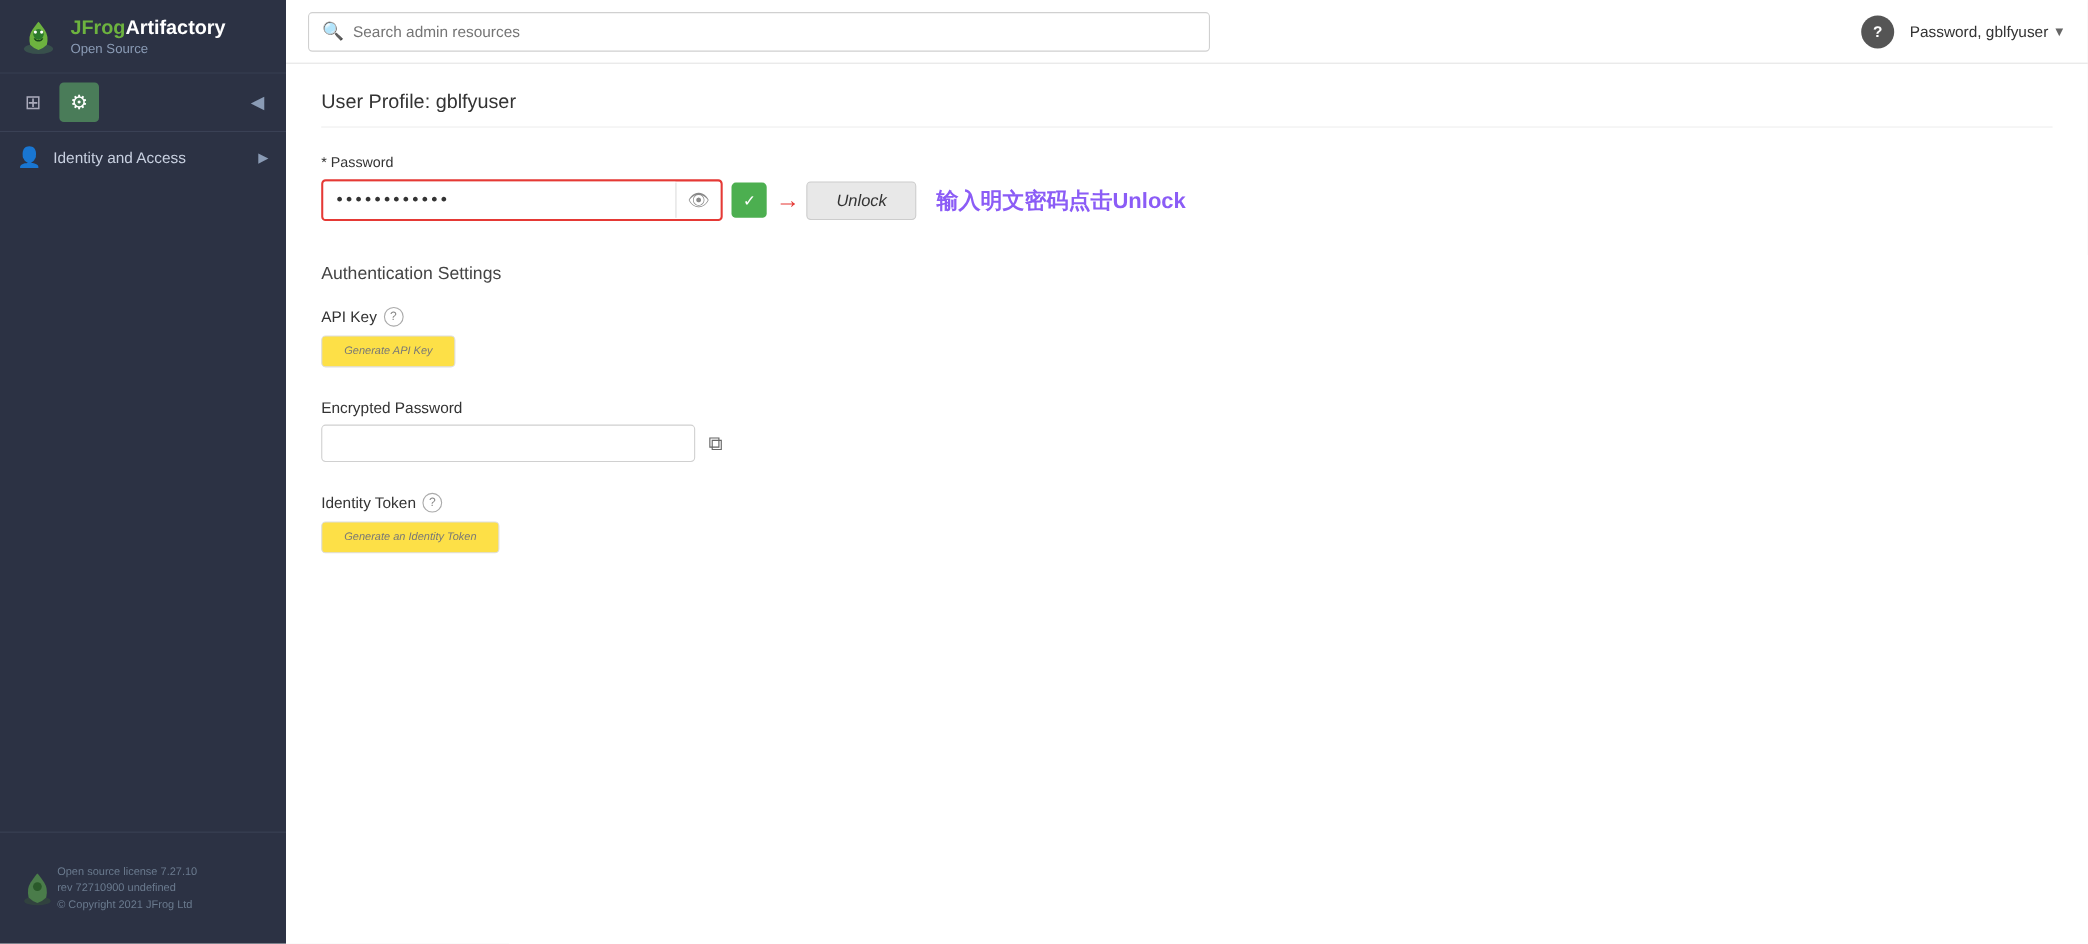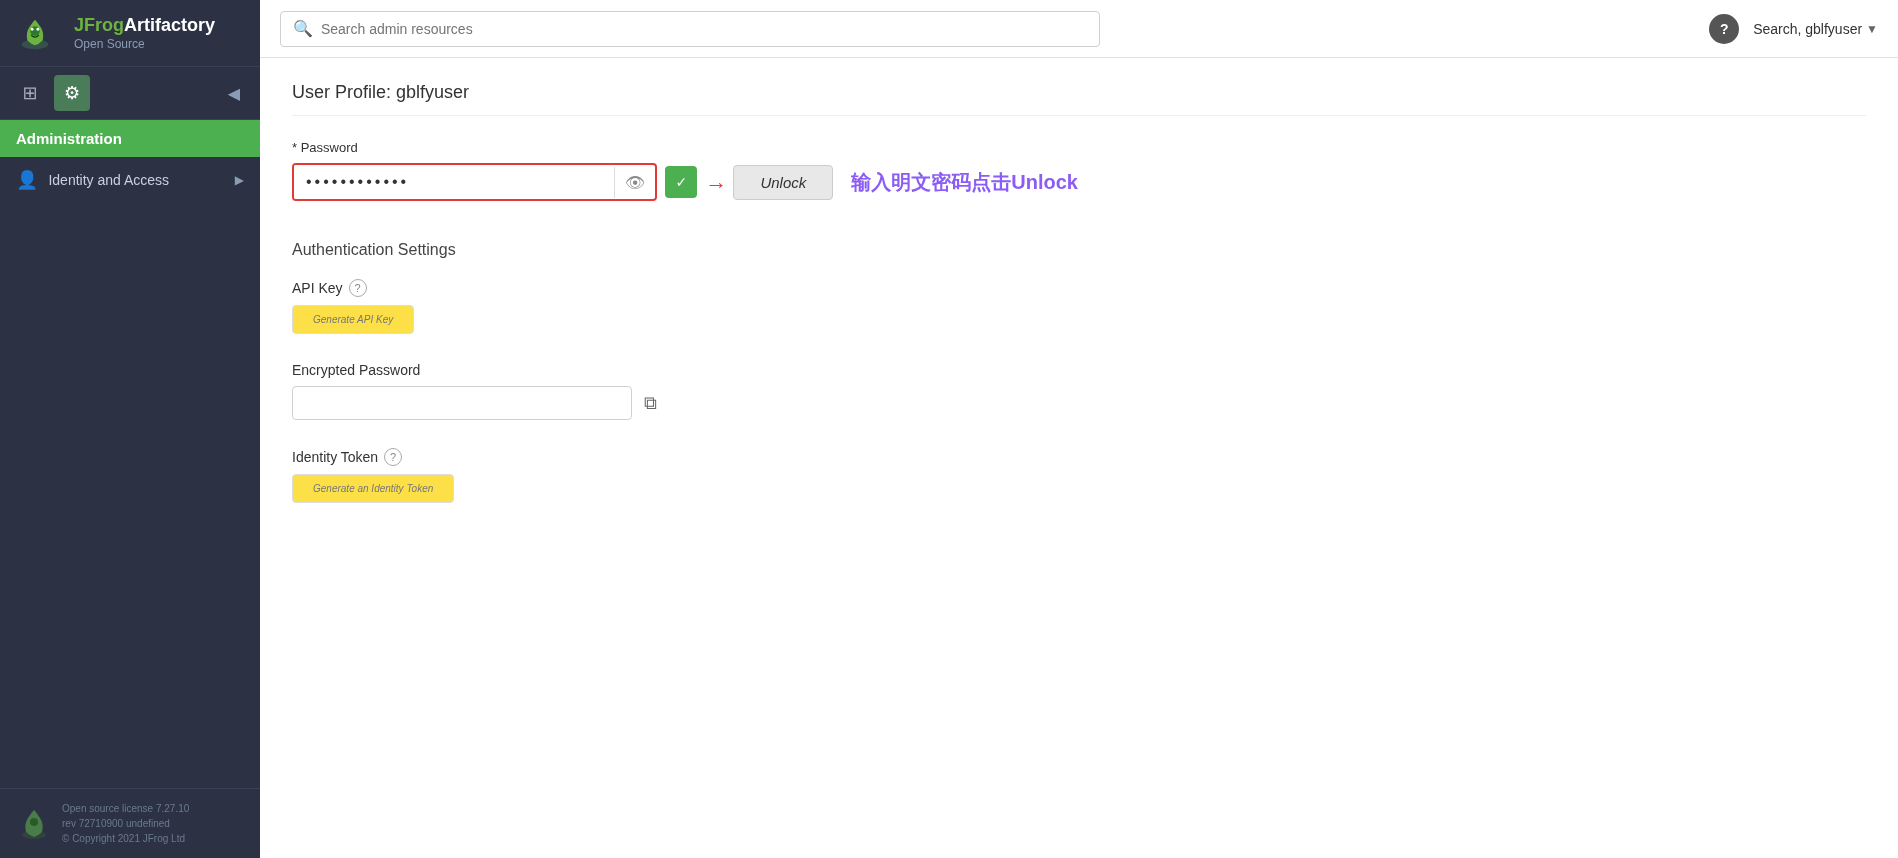--- a/index.html
+++ b/index.html
@@ -13,21 +13,21 @@
       display: flex;
       flex-direction: column;
       height: 100%;
       position: relative;
     }
     .sidebar-header {
       background: #2c3244;
       padding: 14px 16px;
       display: flex;
       align-items: center;
-      gap: 20px;
+      gap: 10px;
       border-bottom: 1px solid #3a4155;
     }
     .sidebar-logo {
       width: 38px;
       height: 38px;
       display: flex;
       align-items: center;
       justify-content: center;
     }
     .sidebar-logo svg { width: 38px; height: 38px; }
@@ -75,24 +75,23 @@
       color: #c8d0e0;
       cursor: pointer;
       font-size: 14px;
       gap: 10px;
     }
     .sidebar-nav-item .nav-icon { color: #8a9bb5; font-size: 18px; }
     .sidebar-nav-item .nav-arrow { margin-left: auto; color: #8a9bb5; font-size: 12px; }
 
     .sidebar-footer {
       margin-top: auto;
-      padding: 12px 16px;
-      display: flex;
-      align-items: center;
-      gap: 10px;
+      padding: 28px 16px;
+      display: flex;
+      align-items: center;
       border-top: 1px solid #3a4155;
     }
     .sidebar-footer-logo { width: 36px; height: 36px; }
     .sidebar-footer-text { color: #6a7a8e; font-size: 10px; line-height: 1.5; }
 
     
     .main-area {
       flex: 1;
       display: flex;
       flex-direction: column;
@@ -335,21 +334,20 @@
       ⊞
     </div>
     <div class="sidebar-icon-btn active" title="Settings">
       <span>⚙</span>
     </div>
     <div class="sidebar-collapse-btn">
       <span>◀</span>
     </div>
   </div>
 
-  <div class="sidebar-section-title">Administration</div>
 
   <div class="sidebar-nav-item">
     <span class="nav-icon">👤</span>
     <span>Identity and Access</span>
     <span class="nav-arrow">▶</span>
   </div>
 
   <div class="sidebar-footer">
     <div class="sidebar-footer-logo">
       <svg viewBox="0 0 36 36" fill="none" xmlns="http://www.w3.org/2000/svg">
@@ -369,21 +367,21 @@
 <div class="main-area">
 
   <div class="topbar">
     <div class="search-box">
       <span class="search-icon">🔍</span>
       <input type="text" placeholder="Search admin resources" style="">
     </div>
     <div class="topbar-right">
       <div class="help-btn">?</div>
       <div class="user-menu">
-        <span>Search, gblfyuser</span>
+        <span>Password, gblfyuser</span>
         <span class="user-menu-arrow">▼</span>
       </div>
     </div>
   </div>
 
   <div class="content">
     <div class="content-inner">
       <div class="page-title">User Profile: gblfyuser</div>
 
       <div class="profile-unlock-section">

